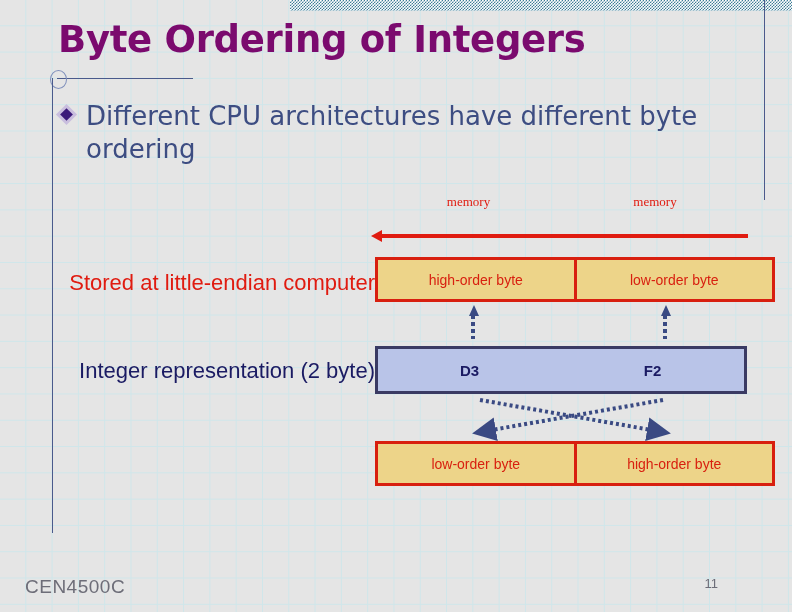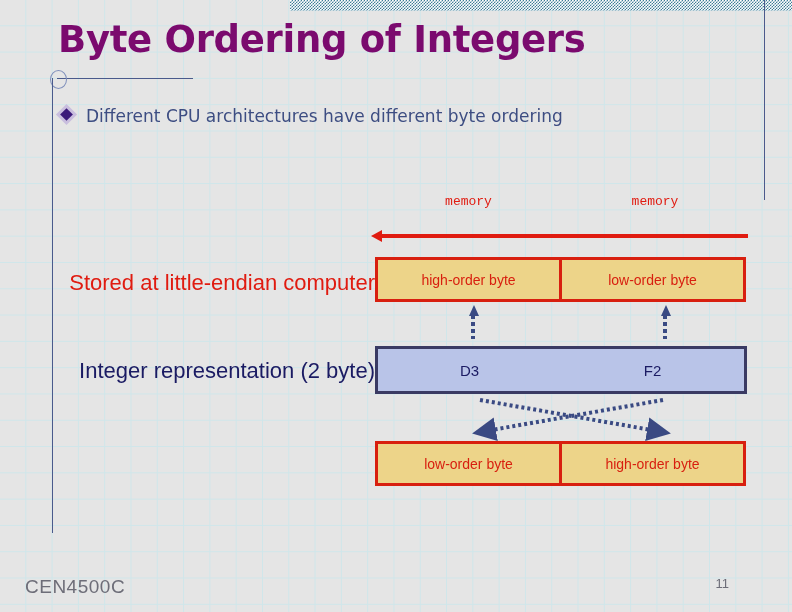--- a/index.html
+++ b/index.html
@@ -107,30 +107,30 @@
     width: 9px;
     height: 9px;
     background: #3b1a7a;
     transform: rotate(45deg);
     box-shadow: 0 0 0 3px #c9bede;
   }
   #bullet-text {
     display: block;
     margin-left: 24px;
     font-family: "DejaVu Sans", sans-serif;
-    font-size: 17px;
+    font-size: 26px;
     line-height: 33px;
     color: #3d4d82;
   }
 
   
   .hdr-label {
     position: absolute;
     text-align: center;
-    font-family: Liberation Mono, monospace;
+    font-family: Liberation Serif, serif;
     font-size: 13px;
     line-height: 17px;
     color: #e01b10;
   }
   #hdr-a1 { left: 375px; top: 193px; width: 187px; }
   #hdr-a  { left: 563px; top: 193px; width: 184px; }
 
   
   #addr-arrow-line {
     position: absolute;
@@ -162,21 +162,21 @@
   .row-label.red  { color: #e01b10; }
   .row-label.navy { color: #1b1b63; }
   #label-little { left: 20px; top: 273px; width: 355px; }
   #label-int    { left: 20px; top: 361px; width: 355px; }
   #label-big    { left: 20px; top: 456px; width: 355px; }
 
   
   .byte-row {
     position: absolute;
     left: 375px;
-    width: 371px;
+    width: 400px;
     display: flex;
   }
   .byte-row.tan {
     border: 3px solid #d81f0f;
     background: #edd489;
     height: 45px;
     box-sizing: border-box;
   }
   .byte-row.tan .cell {
     flex: 1 1 50%;
@@ -204,20 +204,21 @@
     display: flex;
   }
   #row-int .cell {
     flex: 1 1 50%;
     display: flex;
     align-items: center;
     justify-content: center;
     font-family: "Liberation Sans", sans-serif;
     font-size: 15px;
     color: #1b1b63;
+    font-weight: bold;
   }
 
   
   .v-dot-arrow {
     position: absolute;
     width: 7px;
     height: 34px;
   }
   .v-dot-arrow .stem {
     position: absolute;
@@ -254,21 +255,21 @@
     position: absolute;
     left: 25px;
     top: 576px;
     font-family: "Liberation Sans", sans-serif;
     font-size: 19px;
     color: #6d6d78;
     letter-spacing: 0.5px;
   }
   #footer-right {
     position: absolute;
-    right: 63px;
+    right: 74px;
     top: 576px;
     font-family: "Liberation Sans", sans-serif;
     font-size: 13px;
     color: #6d6d78;
     text-align: center;
   }
 </style>
 </head>
 <body>
 

